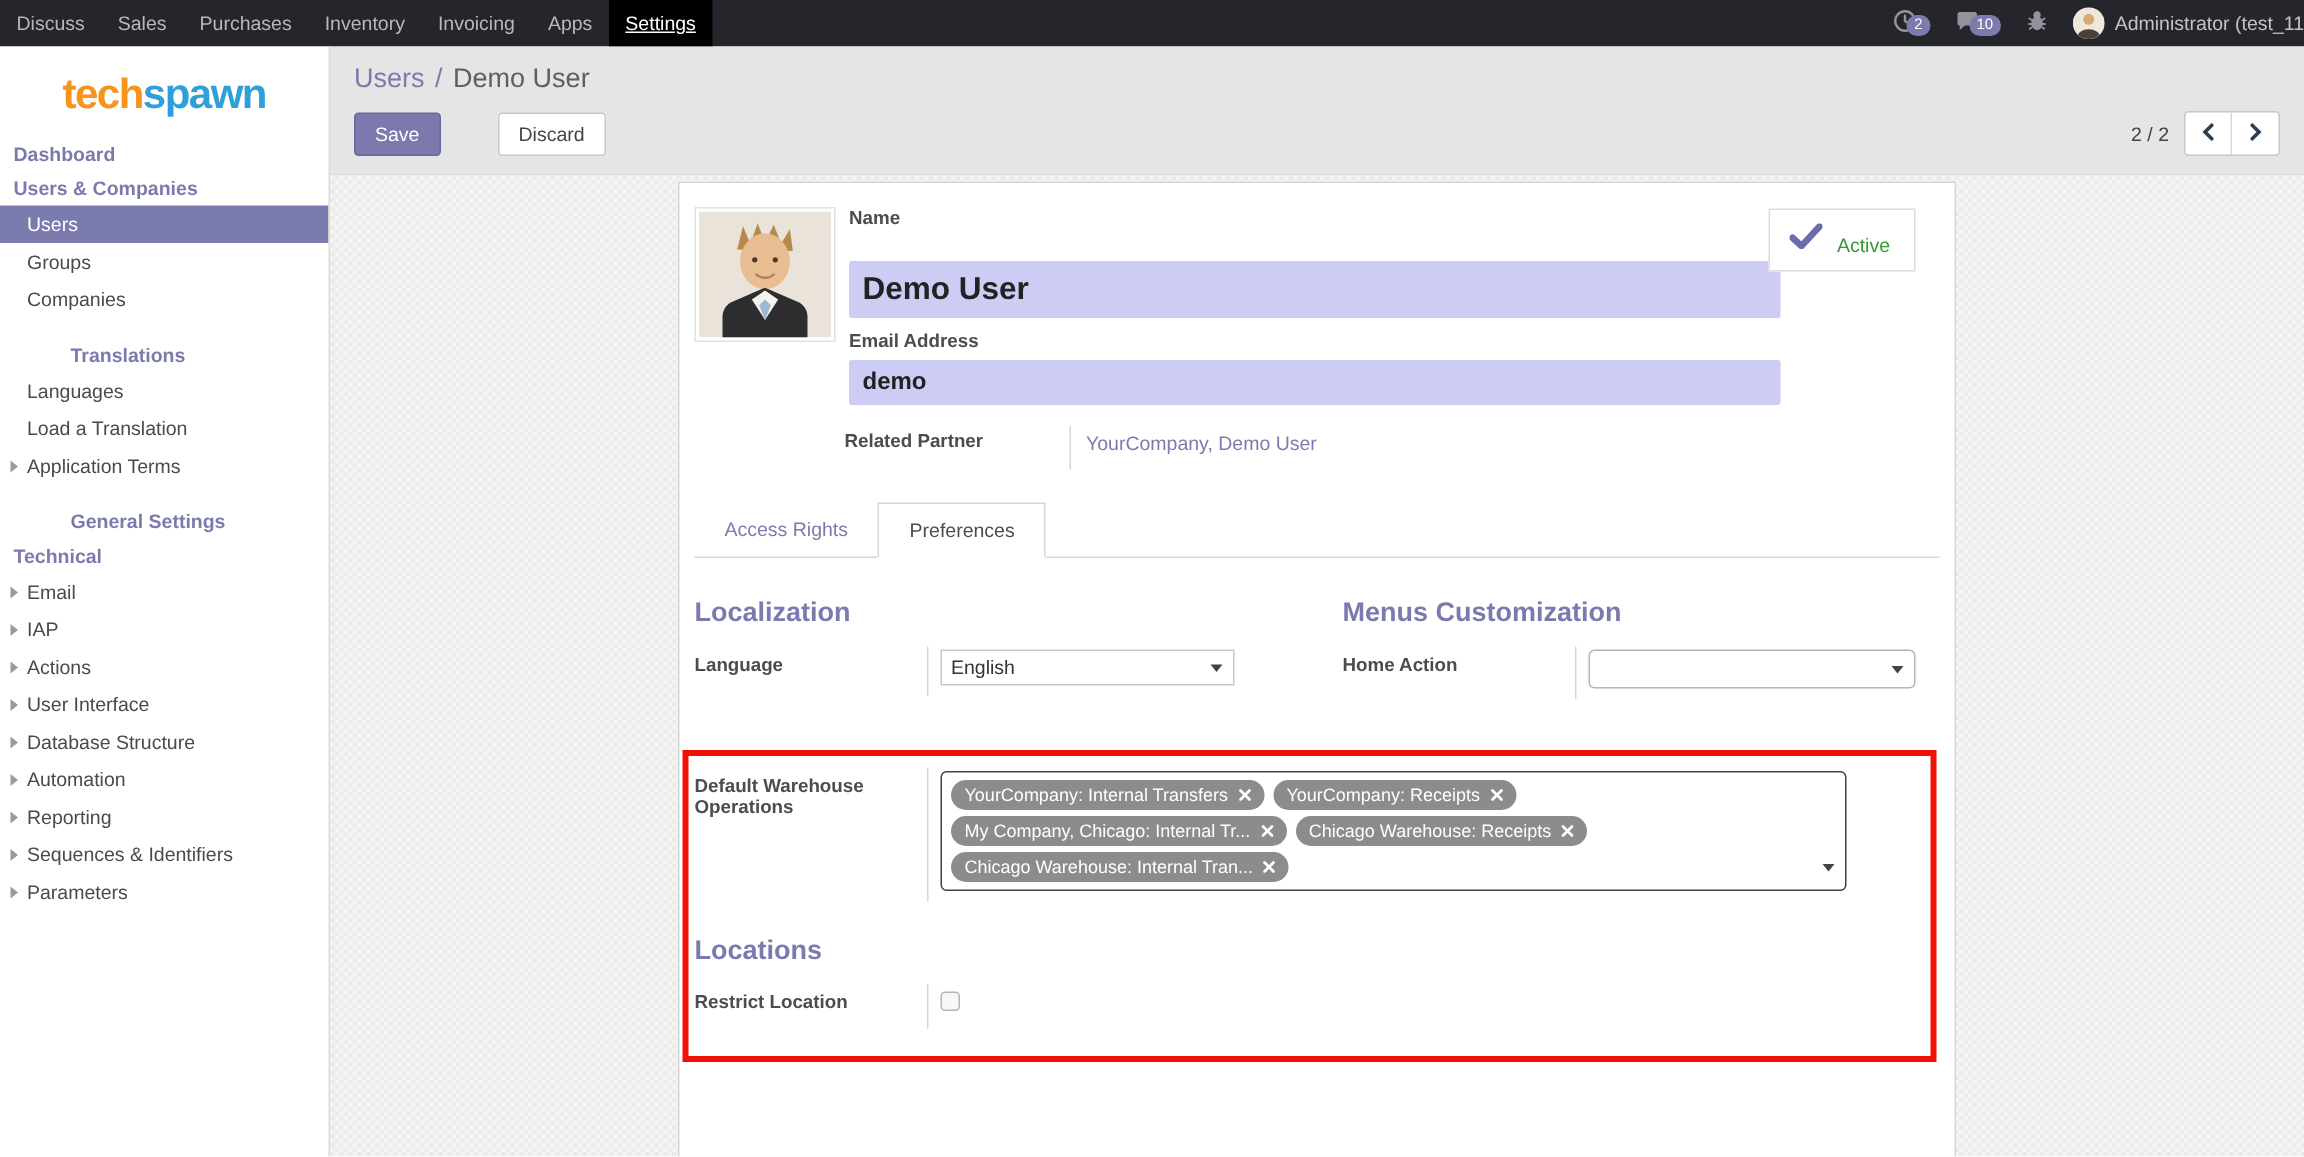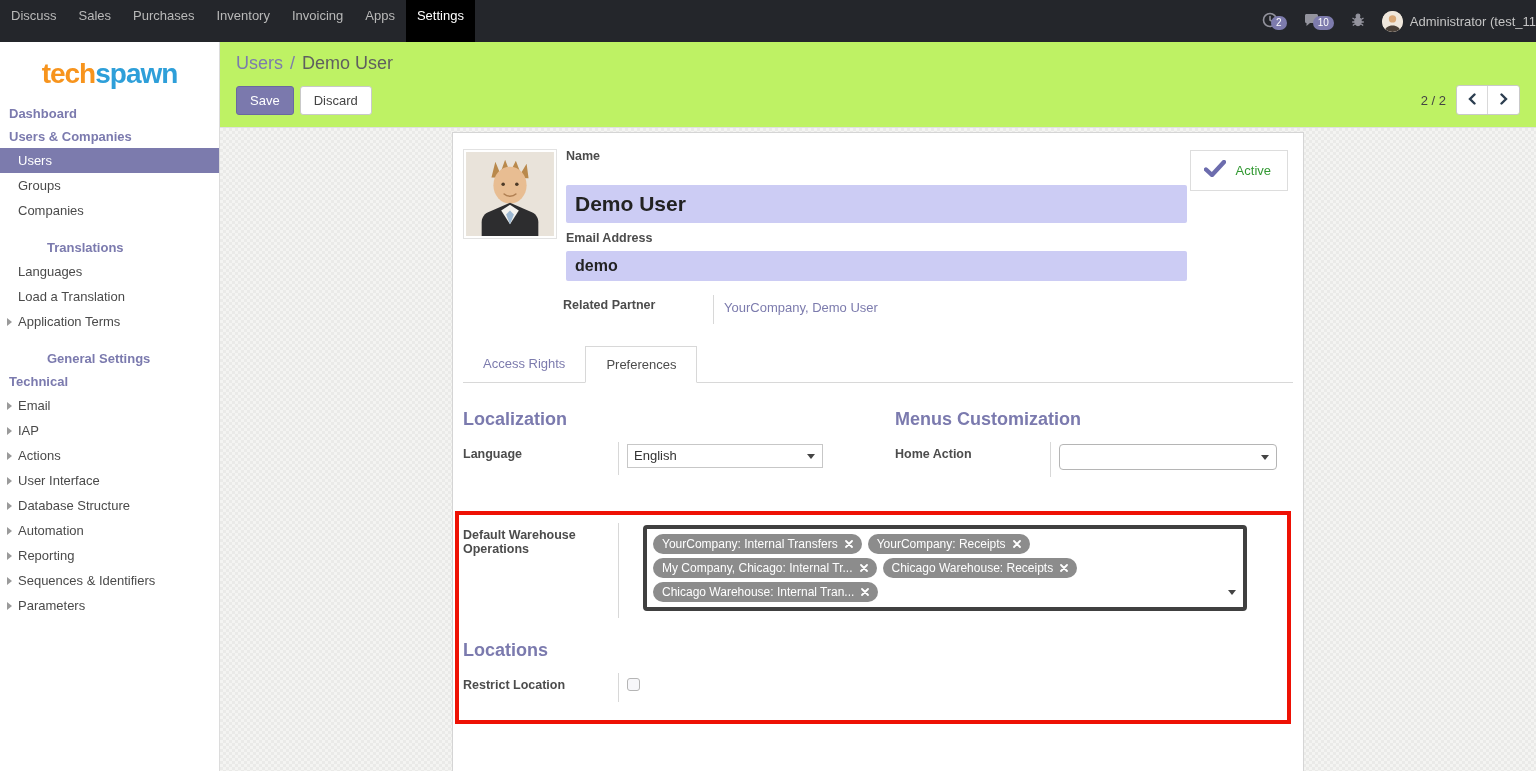--- a/index.html
+++ b/index.html
@@ -1,24 +1,24 @@
 <!DOCTYPE html>
 <html><head>
 <meta charset="utf-8">
 <style>
   * { margin:0; padding:0; box-sizing:border-box; }
   html,body { width:1536px; height:771px; overflow:hidden; background:#fff;
     font-family:"Liberation Sans", sans-serif; }
 
   
-  .navbar { height:42px; background:#24262b; display:flex; align-items:stretch;
+  .navbar { height:31px; background:#24262b; display:flex; align-items:stretch;
     color:#b9b9b9; font-size:13px; }
   .nav-left { display:flex; }
   .nav-item { padding:0 11px; line-height:31px; cursor:pointer; white-space:nowrap; }
-  .nav-item.active { background:#000; color:#fff; }
+  .nav-item.active { background:#000; color:#fff;text-decoration:underline; }
   .nav-right { margin-left:auto; display:flex; align-items:center; gap:16px; padding-right:0; }
   .nav-ico-wrap { position:relative; display:flex; align-items:center; }
   .nav-badge { background:#7d7bad; color:#fff; font-size:10px; line-height:12px;
     padding:1px 5px; border-radius:9px; margin-left:-7px; margin-top:3px; z-index:2; }
   .nav-user { display:flex; align-items:center; gap:7px; white-space:nowrap; color:#c4c4c4; }
   .nav-avatar { width:21px; height:21px; border-radius:50%; overflow:hidden; background:#e9e2d8; flex:0 0 auto; }
 
   
   .layout { display:flex; height:740px; }
 
@@ -30,26 +30,26 @@
   .sb-header { color:#7b7aae; font-weight:bold; font-size:13px; padding:4px 8px 4px 9px; cursor:pointer; }
   .sb-header.gap { margin-top:13px;margin-left:38px; }
   .sb-item, .sb-expand { font-size:13px; color:#4a4a4a; padding:5px 8px 5px 18px; cursor:pointer;
     display:flex; align-items:center; }
   .sb-item.selected { background:#7c7bad; color:#fff; }
   .sb-caret { width:0; height:0; border-left:5px solid #9a9a9a; border-top:4px solid transparent;
     border-bottom:4px solid transparent; margin:0 6px 0 -11px; flex:0 0 auto; }
 
   
   .main { flex:1; display:flex; flex-direction:column; min-width:0; }
-  .control-panel { background:#bef264; border-bottom:1px solid #dfdfdf; padding:11px 16px 12px; }
+  .control-panel { background:#e5e5e5; border-bottom:1px solid #dfdfdf; padding:11px 16px 12px; }
   .breadcrumb { font-size:18px; }
   .breadcrumb a { color:#7c7bad; text-decoration:none; cursor:pointer; }
   .breadcrumb .sep { color:#7c7bad; margin:0 2px; }
   .breadcrumb .current { color:#5f5f5f; }
-  .cp-row { display:flex; align-items:center; margin-top:11px; }
+  .cp-row { display:flex; align-items:center; margin-top:11px;gap:32px; }
   .btn { font-size:13px; border-radius:3px; padding:6px 13px; cursor:pointer;
     font-family:"Liberation Sans", sans-serif; }
   .btn-save { background:#7b79ad; border:1px solid #6a68a0; color:#fff; margin-right:6px; }
   .btn-discard { background:#fff; border:1px solid #c9c9c9; color:#444; }
   .pager { margin-left:auto; display:flex; align-items:center; gap:10px; }
   .pager-text { font-size:13px; color:#444; }
   .pager-btns { display:flex; border:1px solid #c9c9c9; border-radius:3px; overflow:hidden; }
   .pager-btn { width:31px; height:28px; background:#fff; border:none; cursor:pointer;
     display:flex; align-items:center; justify-content:center; }
   .pager-btn:first-child { border-right:1px solid #d9d9d9; }
@@ -57,22 +57,22 @@
   
   .content { flex:1; overflow:hidden;
     background-color:#f4f4f2;
     background-image:
       linear-gradient(45deg, #eaeae8 25%, transparent 25%, transparent 75%, #eaeae8 75%),
       linear-gradient(45deg, #eaeae8 25%, transparent 25%, transparent 75%, #eaeae8 75%);
     background-size:6px 6px; background-position:0 0, 3px 3px; }
   .sheet { width:852px; margin:4px auto 0; background:#fff; border:1px solid #d5d5d5;
     padding:16px 10px 60px; position:relative; min-height:900px; }
 
-  .active-box { position:absolute; top:17px; right:15px; background:#fff; border:1px solid #ddd;
-    padding:9px 16px 9px 13px; display:flex; align-items:center; gap:10px; cursor:pointer; }
+  .active-box { position:absolute; top:17px; right:26px; background:#fff; border:1px solid #ddd;
+    padding:9px 16px 9px 13px; display:flex; align-items:flex-end; gap:10px; cursor:pointer; }
   .active-label { color:#339933; font-size:13px; }
 
   .hdr { display:flex; gap:9px; }
   .avatar-box { width:94px; height:90px; border:1px solid #e2e2e2; padding:2px; flex:0 0 auto; cursor:pointer; }
   .avatar-box svg { width:100%; height:100%; display:block; }
   .hdr-fields { flex:1; min-width:0; }
   .flabel { font-weight:bold; font-size:12.5px; color:#4c4c4c; }
   .txt-input { background:#ccccf4; border-radius:2px; padding:0 9px; color:#222; cursor:text; }
   .name-input { margin-top:22px; height:38px; line-height:38px; font-size:21px; font-weight:bold;
     width:calc(100% - 106px); }
@@ -100,22 +100,22 @@
 
   .select { width:196px; height:24px; border:1px solid #c7c7c7; background:#fff; position:relative;
     font-size:13px; color:#333; line-height:22px; padding:0 18px 0 6px; cursor:pointer; }
   .select .caret, .dd .caret, .tags-box .caret { position:absolute; right:7px; top:50%; margin-top:-2px;
     width:0; height:0; border-left:4px solid transparent; border-right:4px solid transparent;
     border-top:5px solid #444; }
   .dd { width:218px; height:26px; border:1px solid #b5b5b5; border-radius:4px; background:#fff;
     position:relative; cursor:pointer; }
 
   .red-box { border:4px solid #ee1104; margin:28px 2px 0 -8px; padding:8px 8px 12px 4px; }
-  .tags-box { position:relative; border:4px solid #404040; border-radius:4px; background:#fff;
-    padding:3px 28px 3px 3px; width:calc(100% - 48px); min-height:40px; cursor:text;margin-left:16px; }
+  .tags-box { position:relative; border:1px solid #404040; border-radius:4px; background:#fff;
+    padding:3px 28px 3px 3px; width:calc(100% - 48px); min-height:40px; cursor:text; }
   .tags-box .caret { top:auto; bottom:12px; }
   .tag { display:inline-flex; align-items:center; gap:7px; background:#8c8c8c; color:#fff;
     border-radius:11px; padding:2px 9px; font-size:12px; line-height:16px; margin:2px 3px;
     white-space:nowrap; cursor:default; }
   .tag svg { cursor:pointer; flex:0 0 auto; }
 
   .sec-title.mt { margin-top:22px; }
   .checkbox { width:13px; height:13px; border:1px solid #b5b5b5; border-radius:3px; background:#f7f7fa;
     display:inline-block; margin-top:3px; cursor:pointer; }
 </style>

